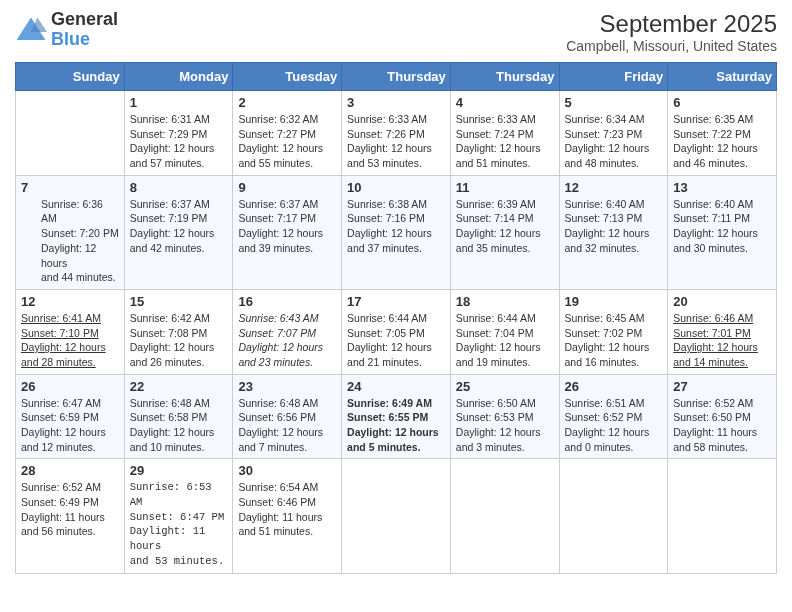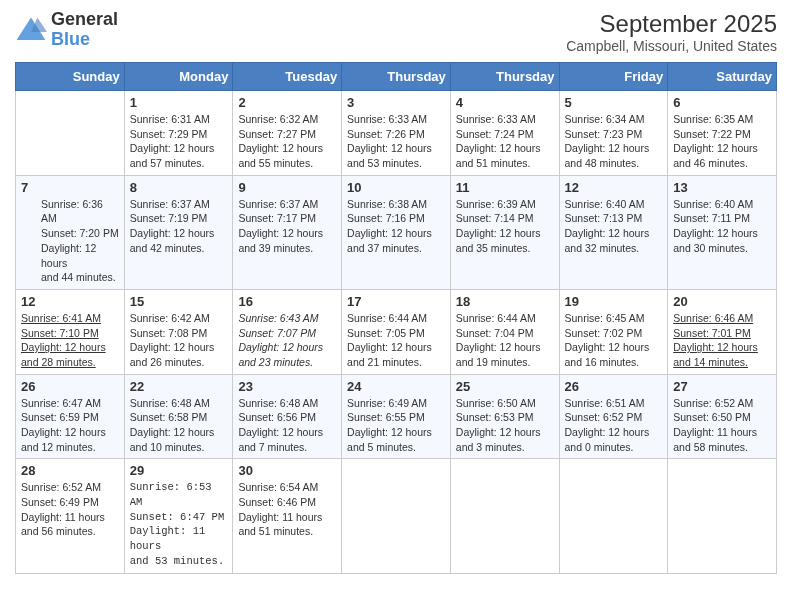--- a/index.html
+++ b/index.html
@@ -296,21 +296,21 @@
         </td>
         <td>
           <span class="day-number">23</span>
           <div class="cell-info" style="white-space: pre-line;">Sunrise: 6:48 AM
 Sunset: 6:56 PM
 Daylight: 12 hours
 and 7 minutes.</div>
         </td>
         <td>
           <span class="day-number">24</span>
-          <div class="cell-info" style="white-space: pre-line;">Sunrise: 6:49 AM
+          <div class="cell-info" style="white-space: pre-line; font-weight: bold;">Sunrise: 6:49 AM
 Sunset: 6:55 PM
 Daylight: 12 hours
 and 5 minutes.</div>
         </td>
         <td>
           <span class="day-number">25</span>
           <div class="cell-info" style="white-space: pre-line;">Sunrise: 6:50 AM
 Sunset: 6:53 PM
 Daylight: 12 hours
 and 3 minutes.</div>

